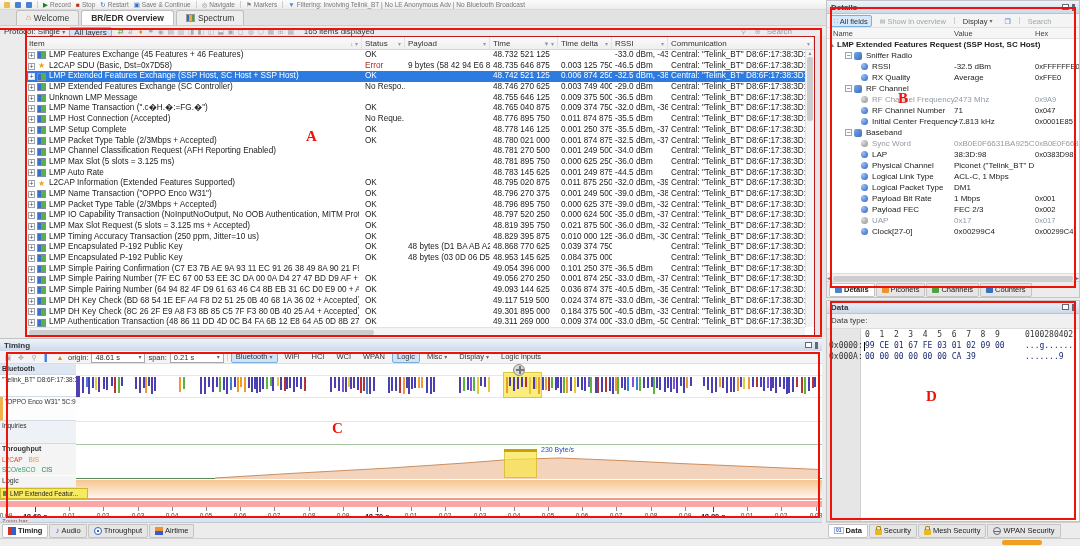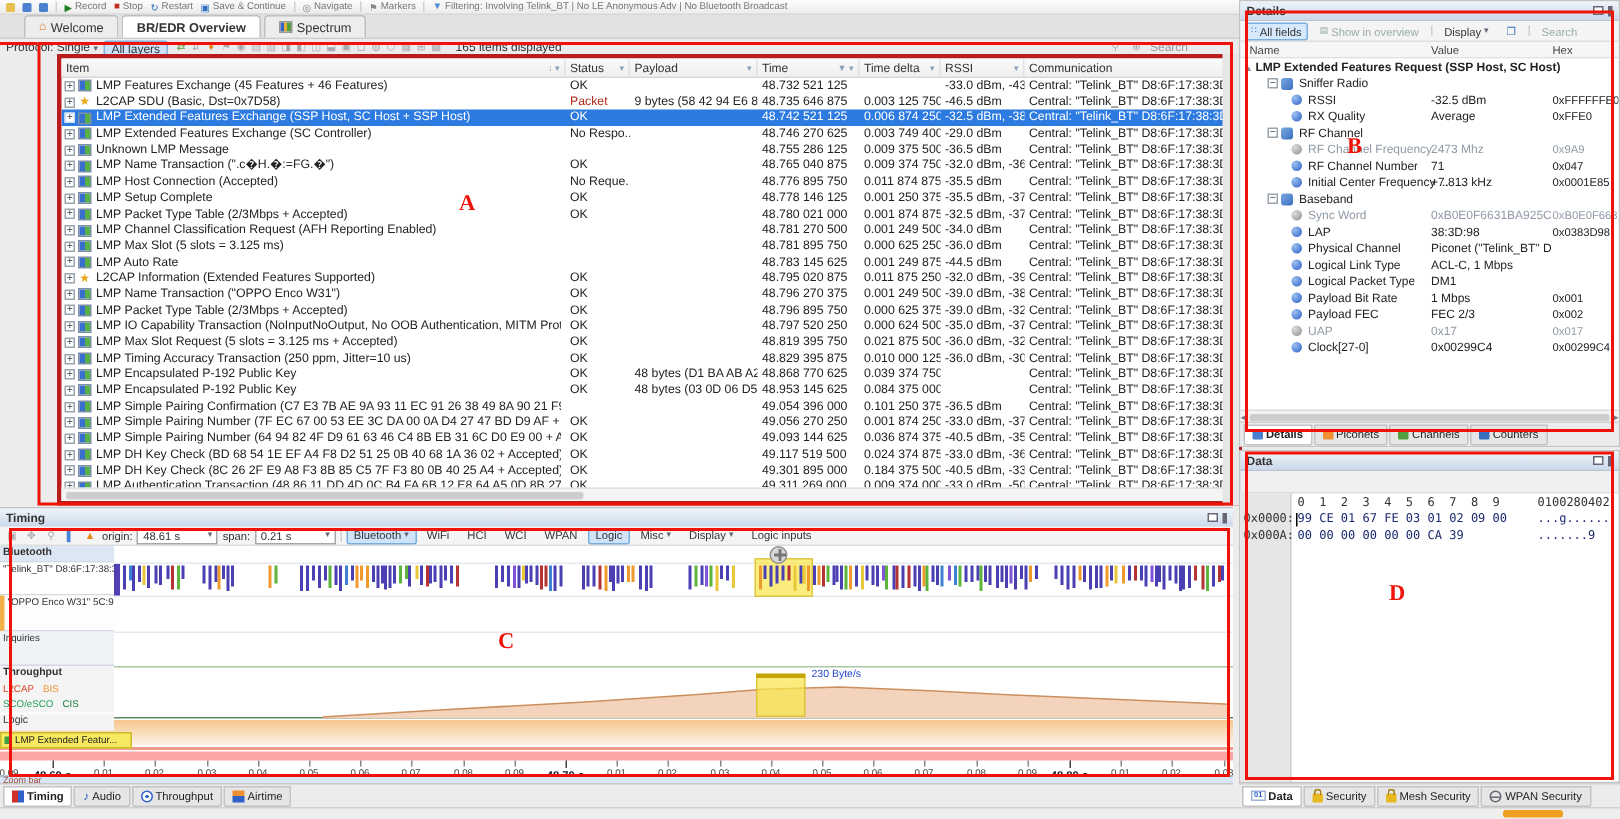--- a/index.html
+++ b/index.html
@@ -18,21 +18,21 @@
 .tico.home{color:#e07820}
 .tico.spec{width:9px;height:8px;background:linear-gradient(90deg,#3565c8 33%,#e8b030 33% 66%,#50a040 66%);border:1px solid #999}
 
 #protobar{position:absolute;left:0;top:26px;width:822px;height:11px;display:flex;align-items:center;gap:4px;padding:0 4px;font-size:8px;color:#333;white-space:nowrap}
 .layersbtn{background:#cfe3f8;border:1px solid #86b2e0;border-radius:2px;padding:0 4px;height:10px;line-height:9px}
 .pic{font-size:7px;line-height:9px;color:#a9a9b2;width:10px;text-align:center}
 .pic.warn{color:#e8861c}.pic.grn{color:#58a040}
 #itemsdisp{color:#333;margin-left:4px}
 #searchright{margin-left:auto;display:flex;align-items:center;gap:4px;color:#999;padding-right:26px}
 
-#grid{position:absolute;left:38px;top:36px;width:790px;height:301px;background:#fff;border:3px solid #b91c1c}
+#grid{position:absolute;left:25px;top:36px;width:790px;height:301px;background:#fff;border:1px solid #b91c1c}
 #ghdr{display:flex;height:13px;background:linear-gradient(#fafafa,#efefef);border-bottom:1px solid #d6d6d6;font-size:8px;color:#333}
 .hc{display:flex;align-items:center;justify-content:space-between;border-right:1px solid #e2e2e2;padding:0 3px;overflow:hidden;white-space:nowrap}
 .hdd{color:#8aa0b8;font-size:6px;margin-left:2px}
 .w0{width:336px;flex:none}.w1{width:43px;flex:none}.w2{width:85px;flex:none}.w3{width:68px;flex:none}.w4{width:54px;flex:none}.w5{width:56px;flex:none}.w6{flex:1}
 #gbody{height:278px;overflow:hidden}
 .trow{display:flex;height:10.7px;line-height:10.6px;font-size:8.2px;white-space:nowrap}
 .trow.sel{background:#2d7be0;color:#fff}
 .tc{overflow:hidden;padding:0 3px;flex:none}
 .ci{display:flex;align-items:center;padding-left:2px}
 .itxt{overflow:hidden;white-space:nowrap}
@@ -279,21 +279,21 @@
           <div class="tc w4"></div>
           <div class="tc w5">-33.0 dBm, -43....</div>
           <div class="tc w6">Central: "Telink_BT" D8:6F:17:38:3D:98 &lt;-&gt; Pe...</div>
         </div>
         <div class="trow">
           <div class="tc ci w0">
             <div class="exp">+</div>
             <div class="pico l2cap">★</div>
             <div class="itxt">L2CAP SDU (Basic, Dst=0x7D58)</div>
           </div>
-          <div class="tc w1 err">Packet</div>
+          <div class="tc w1 err">Error</div>
           <div class="tc w2">9 bytes (58 42 94 E6 8D E...</div>
           <div class="tc w3">48.735 646 875</div>
           <div class="tc w4">0.003 125 750</div>
           <div class="tc w5">-46.5 dBm</div>
           <div class="tc w6">Central: "Telink_BT" D8:6F:17:38:3D:98 &lt;-&gt; Pe...</div>
         </div>
         <div class="trow sel">
           <div class="tc ci w0">
             <div class="exp">+</div>
             <div class="pico lmp"></div>
@@ -320,21 +320,21 @@
           <div class="tc w6">Central: "Telink_BT" D8:6F:17:38:3D:98 &lt;-&gt; Pe...</div>
         </div>
         <div class="trow">
           <div class="tc ci w0">
             <div class="exp">+</div>
             <div class="pico lmp"></div>
             <div class="itxt">Unknown LMP Message</div>
           </div>
           <div class="tc w1"></div>
           <div class="tc w2"></div>
-          <div class="tc w3">48.755 286 125</div>
+          <div class="tc w3">48.755 646 125</div>
           <div class="tc w4">0.009 375 500</div>
           <div class="tc w5">-36.5 dBm</div>
           <div class="tc w6">Central: "Telink_BT" D8:6F:17:38:3D:98 &lt;-&gt; Pe...</div>
         </div>
         <div class="trow">
           <div class="tc ci w0">
             <div class="exp">+</div>
             <div class="pico lmp"></div>
             <div class="itxt">LMP Name Transaction (".c�H.�:=FG.�")</div>
           </div>
@@ -792,20 +792,21 @@
   </div>
 
   <div id="datapanel">
     <div class="ptitle">
       <span>Data</span>
       <span class="ptools">
           <span class="wico"></span>
           <span class="pin"></span>
         </span>
     </div>
+    <div id="dtype">Data type:</div>
     <div id="hexarea">
       <div id="hexgutter"></div>
       <div id="hexrows">
           <div class="hexrow hhdr"><div class="hbytes">0  1  2  3  4  5  6  7  8  9</div><div class="hascii">0100280402</div></div>
           <div class="hexrow"><div class="haddr">0x0000:</div><div class="hbytes">99 CE 01 67 FE 03 01 02 09 00</div><div class="hascii">...g......</div></div>
           <div class="hexrow"><div class="haddr">0x000A:</div><div class="hbytes">00 00 00 00 00 00 CA 39</div><div class="hascii">.......9</div></div>
         </div>
       <div id="caret"></div>
     </div>
   </div>

